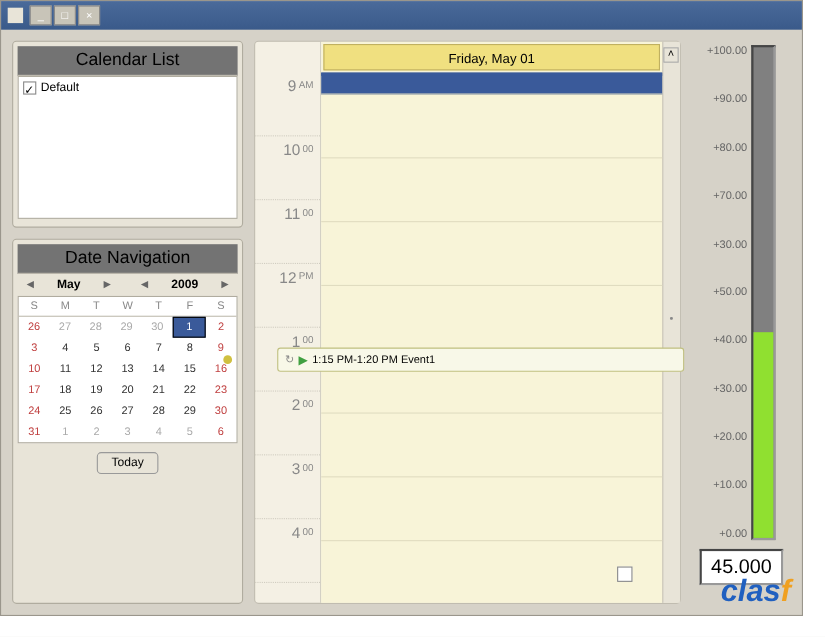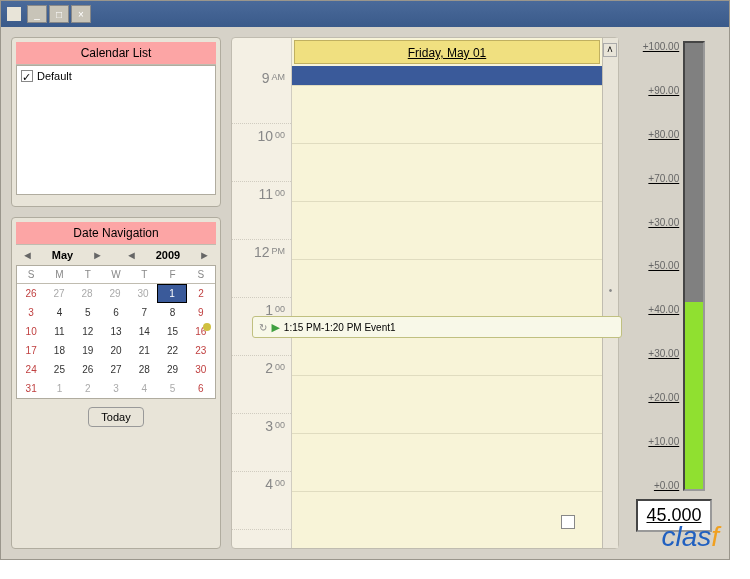--- a/index.html
+++ b/index.html
@@ -9,21 +9,21 @@
     .titlebar { height: 26px; background: linear-gradient(#4a6a9a, #3a5a8a); display: flex; align-items: center; padding: 0 6px; color: #fff; font-size: 12px; }
     .titlebar-icon { width: 14px; height: 14px; background: #e8e4d8; margin-right: 6px; }
     .titlebar-text { flex: 1; }
     .win-controls { display: flex; gap: 2px; }
     .win-btn { width: 20px; height: 18px; background: #c8c4b8; border: 1px solid #888; display: flex; align-items: center; justify-content: center; font-size: 10px; cursor: pointer; }
     
     .content { display: flex; padding: 10px; gap: 10px; height: calc(100% - 26px); }
     
     .left-col { width: 210px; display: flex; flex-direction: column; gap: 10px; }
     .panel { background: #e8e4d8; border: 1px solid #b0ac9f; border-radius: 4px; padding: 4px; }
-    .panel-header { text-align: center; font-size: 12px; padding: 4px; background: #fca5a5; border-bottom: 1px solid #c0bcb0; }
+    .panel-header { text-align: center; font-size: 16px; padding: 4px; background: #737373; border-bottom: 1px solid #c0bcb0; }
     
     .cal-list { height: 170px; }
     .cal-list-body { background: #fff; height: 130px; border: 1px solid #b0ac9f; padding: 4px; font-size: 11px; }
     .cal-item { display: flex; align-items: center; gap: 4px; }
     .cal-check { width: 12px; height: 12px; border: 1px solid #888; }
     
     .date-nav { flex: 1; }
     .month-nav { display: flex; justify-content: space-between; align-items: center; font-size: 11px; padding: 4px 2px; }
     .nav-arrow { cursor: pointer; padding: 0 4px; color: #666; }
     .month-label { font-weight: bold; }
@@ -37,42 +37,42 @@
     .day-cell.weekend { color: #c04040; }
     .day-cell.selected { background: #3a5a9a; color: #fff; border: 1px solid #000; padding: 3px 0; }
     .today-btn { display: block; margin: 8px auto 4px; padding: 3px 12px; font-size: 11px; background: #e8e4d8; border: 1px solid #999; border-radius: 4px; cursor: pointer; }
     
     .mid-col { flex: 1; display: flex; background: #f4f0e4; border: 1px solid #c0bcb0; border-radius: 4px; }
     .time-col { width: 60px; border-right: 1px solid #d0ccc0; }
     .time-slot { height: 58px; display: flex; align-items: flex-start; justify-content: flex-end; padding: 4px 6px; font-size: 14px; color: #888; border-bottom: 1px dotted #d0ccc0; }
     .time-slot .min { font-size: 9px; margin-left: 2px; margin-top: 2px; text-align: center; }
     
     .day-col { flex: 1; position: relative; background: #f8f4d8; }
-    .day-header { height: 24px; background: #f0e080; border: 1px solid #c0b060; text-align: center; font-size: 12px; line-height: 24px; position: relative; margin: 2px; text-decoration: underline; }
+    .day-header { height: 24px; background: #f0e080; border: 1px solid #c0b060; text-align: center; font-size: 12px; line-height: 24px; position: relative; margin: 2px; }
     .day-header-close { position: absolute; right: -18px; top: 2px; width: 14px; height: 14px; border: 1px solid #aaa; font-size: 10px; text-align: center; line-height: 12px; background: #e8e4d8; cursor: pointer; }
     .day-body { position: relative; height: calc(100% - 30px); }
     .hour-block { height: 58px; border-bottom: 1px solid #e0dcc0; }
     .hour-block.first { border-top: 3px solid #3a5a9a; background: #3a5a9a; height: 20px; }
     
     .appointment { position: absolute; left: -40px; right: -20px; top: 250px; height: 22px; background: #f8f8e8; border: 1px solid #c0c080; border-radius: 3px; display: flex; align-items: center; padding: 0 6px; font-size: 10px; gap: 4px; cursor: pointer; }
     .apt-marker { width: 8px; height: 8px; background: #d0c040; border-radius: 50%; position: absolute; left: -50px; }
     .apt-play { color: #40a040; font-size: 11px; }
     .apt-icon { color: #888; font-size: 10px; }
     
     .scroll-ind { width: 16px; background: #e8e4d8; border-left: 1px solid #c0bcb0; display: flex; flex-direction: column; justify-content: center; }
     .scroll-btn { height: 16px; text-align: center; font-size: 10px; color: #888; cursor: pointer; }
     
-    .right-col { width: 90px; display: flex; flex-direction: column; align-items: center; padding-top: 4px; text-decoration: underline; }
+    .right-col { width: 90px; display: flex; flex-direction: column; align-items: center; padding-top: 4px; }
     .gauge-container { display: flex; height: 450px; }
     .gauge-labels { display: flex; flex-direction: column; justify-content: space-between; font-size: 10px; color: #666; text-align: right; padding-right: 4px; }
     .gauge-bar { width: 22px; background: #808080; border: 2px inset #999; position: relative; }
     .gauge-fill { position: absolute; bottom: 0; left: 0; right: 0; height: 42%; background: #90e030; }
     .gauge-value { margin-top: 8px; background: #fff; border: 2px inset #999; padding: 4px 8px; font-size: 18px; }
     
-    .watermark { position: absolute; bottom: 6px; right: 10px; font-size: 28px; font-weight: normal; font-style: italic; }
+    .watermark { position: absolute; bottom: 6px; right: 10px; font-size: 28px; font-weight: bold; font-style: italic; }
     .watermark .c1 { color: #2060c0; }
     .watermark .c2 { color: #f0a020; }
     
     .footer-check { position: absolute; bottom: 30px; left: 560px; width: 14px; height: 14px; border: 1px solid #888; background: #fff; }
   </style>
 </head>
 <body>
 
 <div class="window">
   <div class="titlebar">

